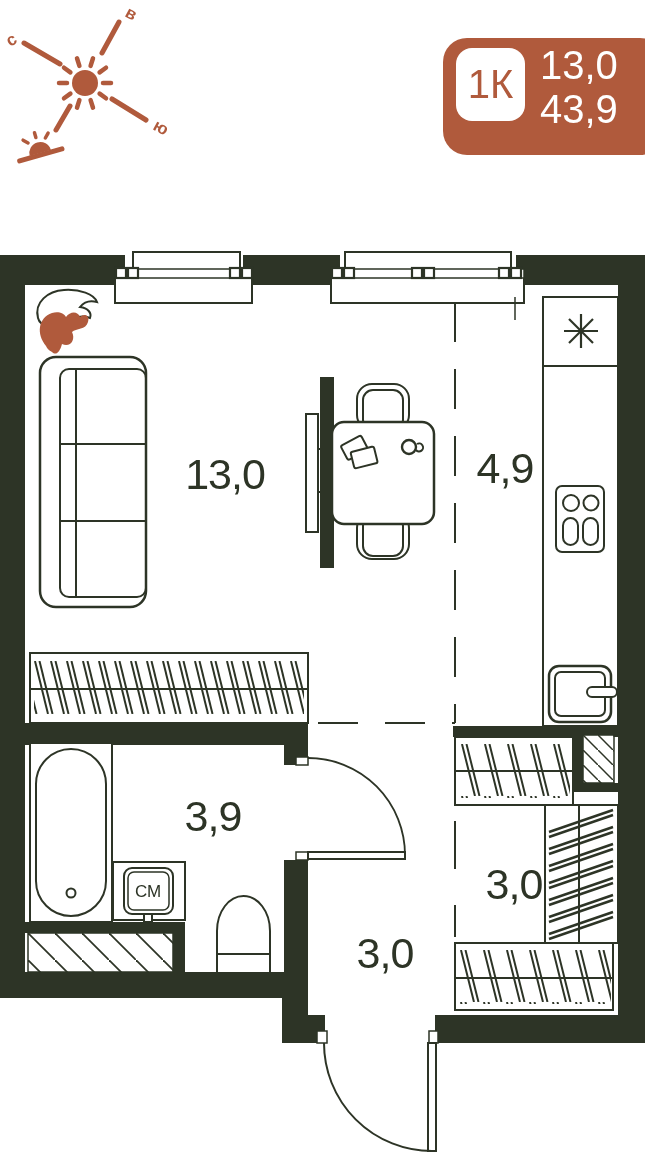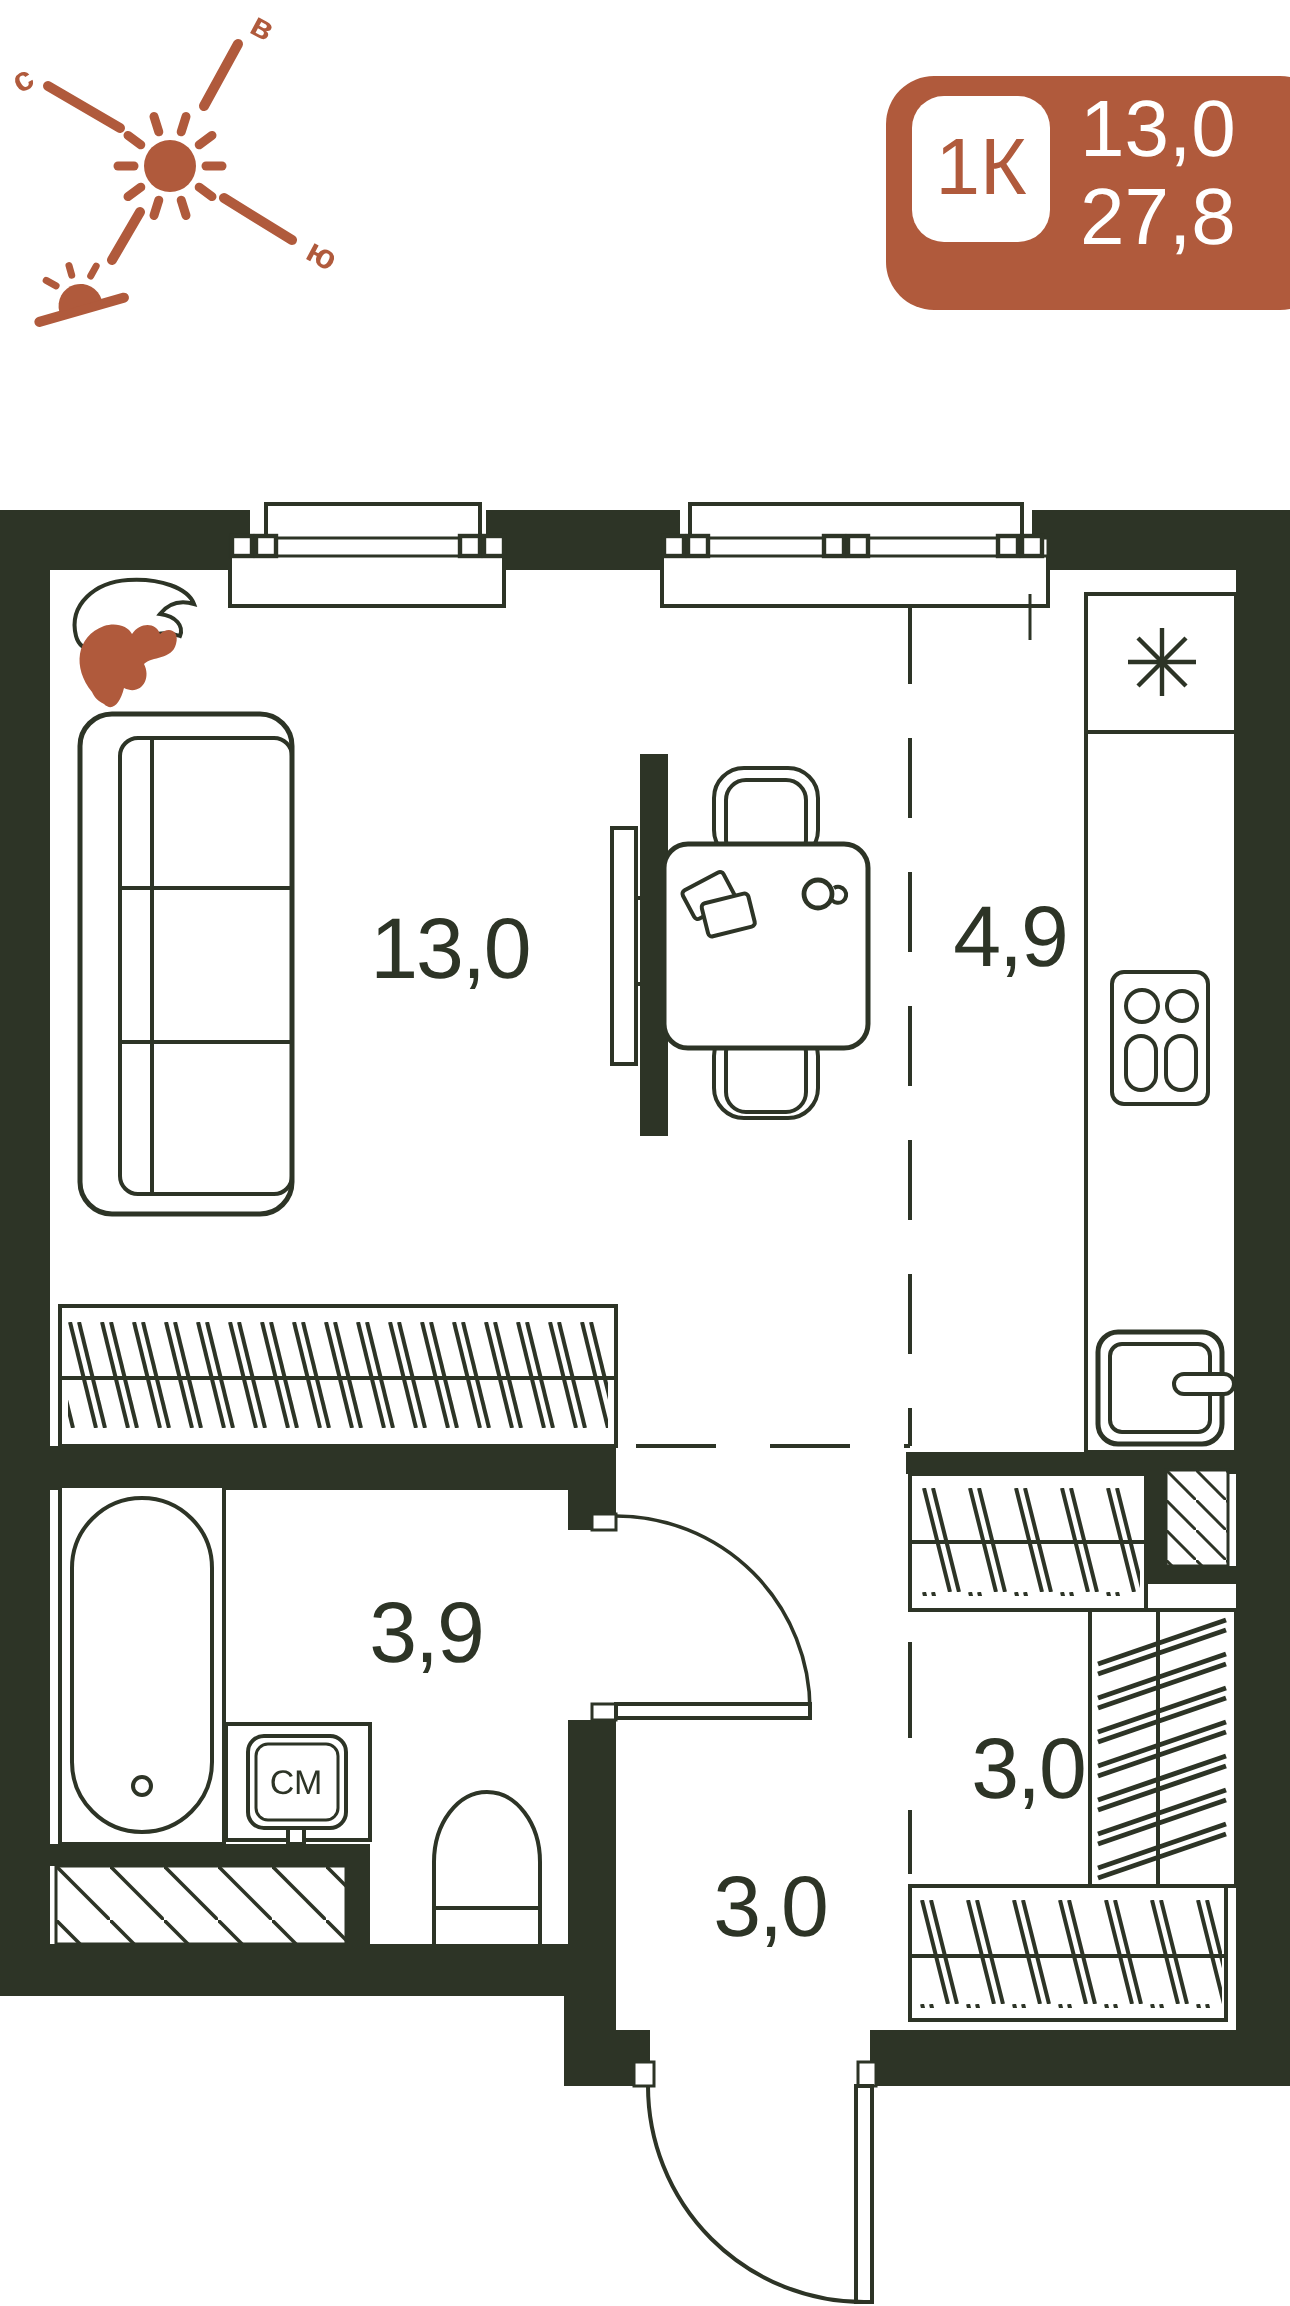--- a/index.html
+++ b/index.html
@@ -267,17 +267,17 @@
     <text transform="translate(152,129) rotate(28)" class="cl">ю</text>
   </g>
 </svg>
 
   <div class="badge">
     <div class="badge-type">
       <span>1К</span>
     </div>
     <div class="badge-nums">
       <div>13,0</div>
-      <div>27,8</div>
+      <div>43,9</div>
     </div>
   </div>
 
 </div>
 
 </body></html>

